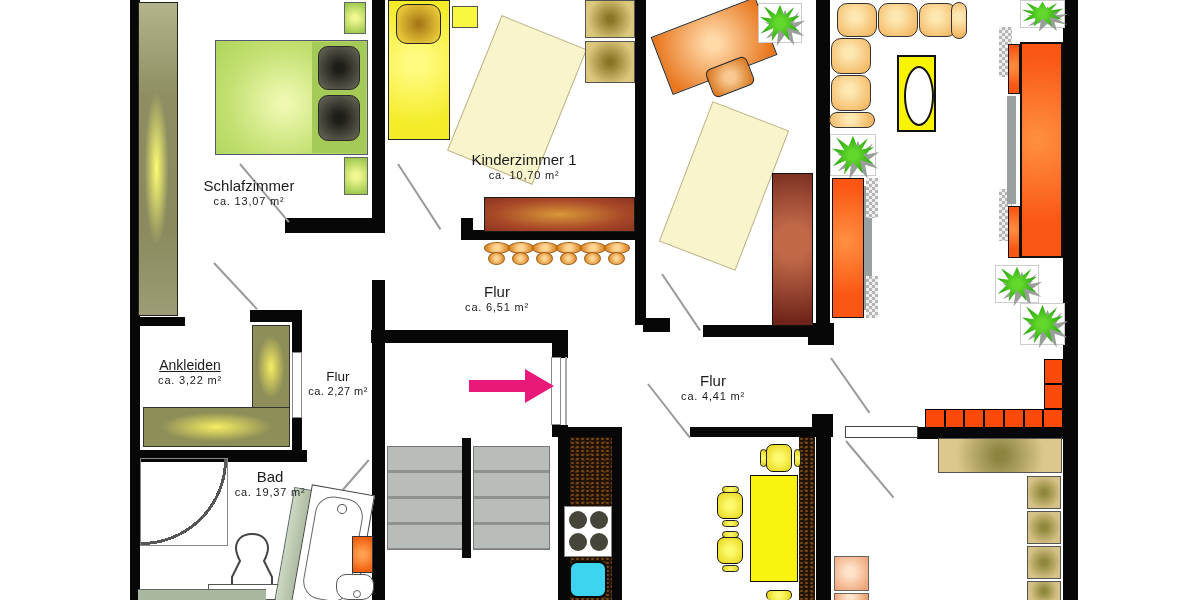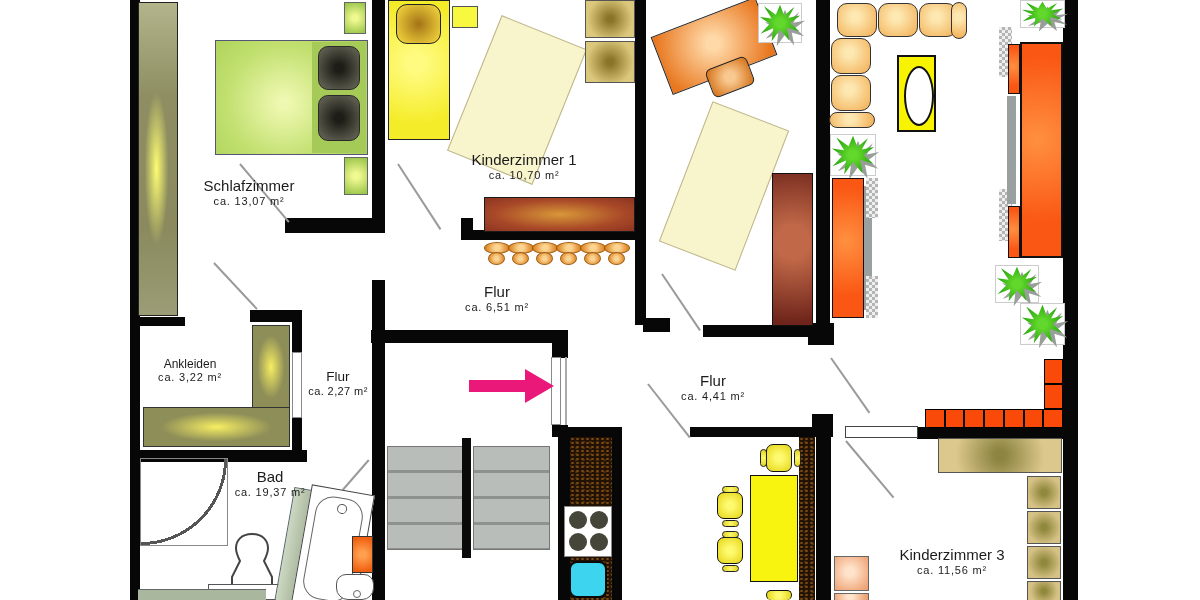--- a/index.html
+++ b/index.html
@@ -217,37 +217,33 @@
 
   <div class="rlabel" style="left:249px;top:177px;">
     <span class="nm">Schlafzimmer</span>
     <span class="ar">ca. 13,07 m²</span>
   </div>
   <div class="rlabel" style="left:524px;top:107px;margin-top:44px;">
     <span class="nm">Kinderzimmer 1</span>
     <span class="ar">ca. 10,70 m²</span>
   </div>
   <div class="rlabel" style="left:190px;top:357px;">
-    <span class="nm" style="font-size:12px;">Ankleiden</span>
+    <span class="nm" style="font-size:14px;text-decoration:underline;">Ankleiden</span>
     <span class="ar">ca. 3,22 m²</span>
   </div>
   <div class="rlabel small" style="left:338px;top:369px;">
     <span class="nm">Flur</span>
     <span class="ar">ca. 2,27 m²</span>
   </div>
   <div class="rlabel" style="left:497px;top:283px;">
     <span class="nm">Flur</span>
     <span class="ar">ca. 6,51 m²</span>
   </div>
   <div class="rlabel" style="left:713px;top:372px;">
     <span class="nm">Flur</span>
     <span class="ar">ca. 4,41 m²</span>
   </div>
   <div class="rlabel" style="left:270px;top:468px;">
     <span class="nm">Bad</span>
     <span class="ar">ca. 19,37 m²</span>
   </div>
-  <div class="rlabel" style="left:952px;top:546px;">
-    <span class="nm">Kinderzimmer 3</span>
-    <span class="ar">ca. 11,56 m²</span>
-  </div>
 
 </div>
 
 </body></html>

